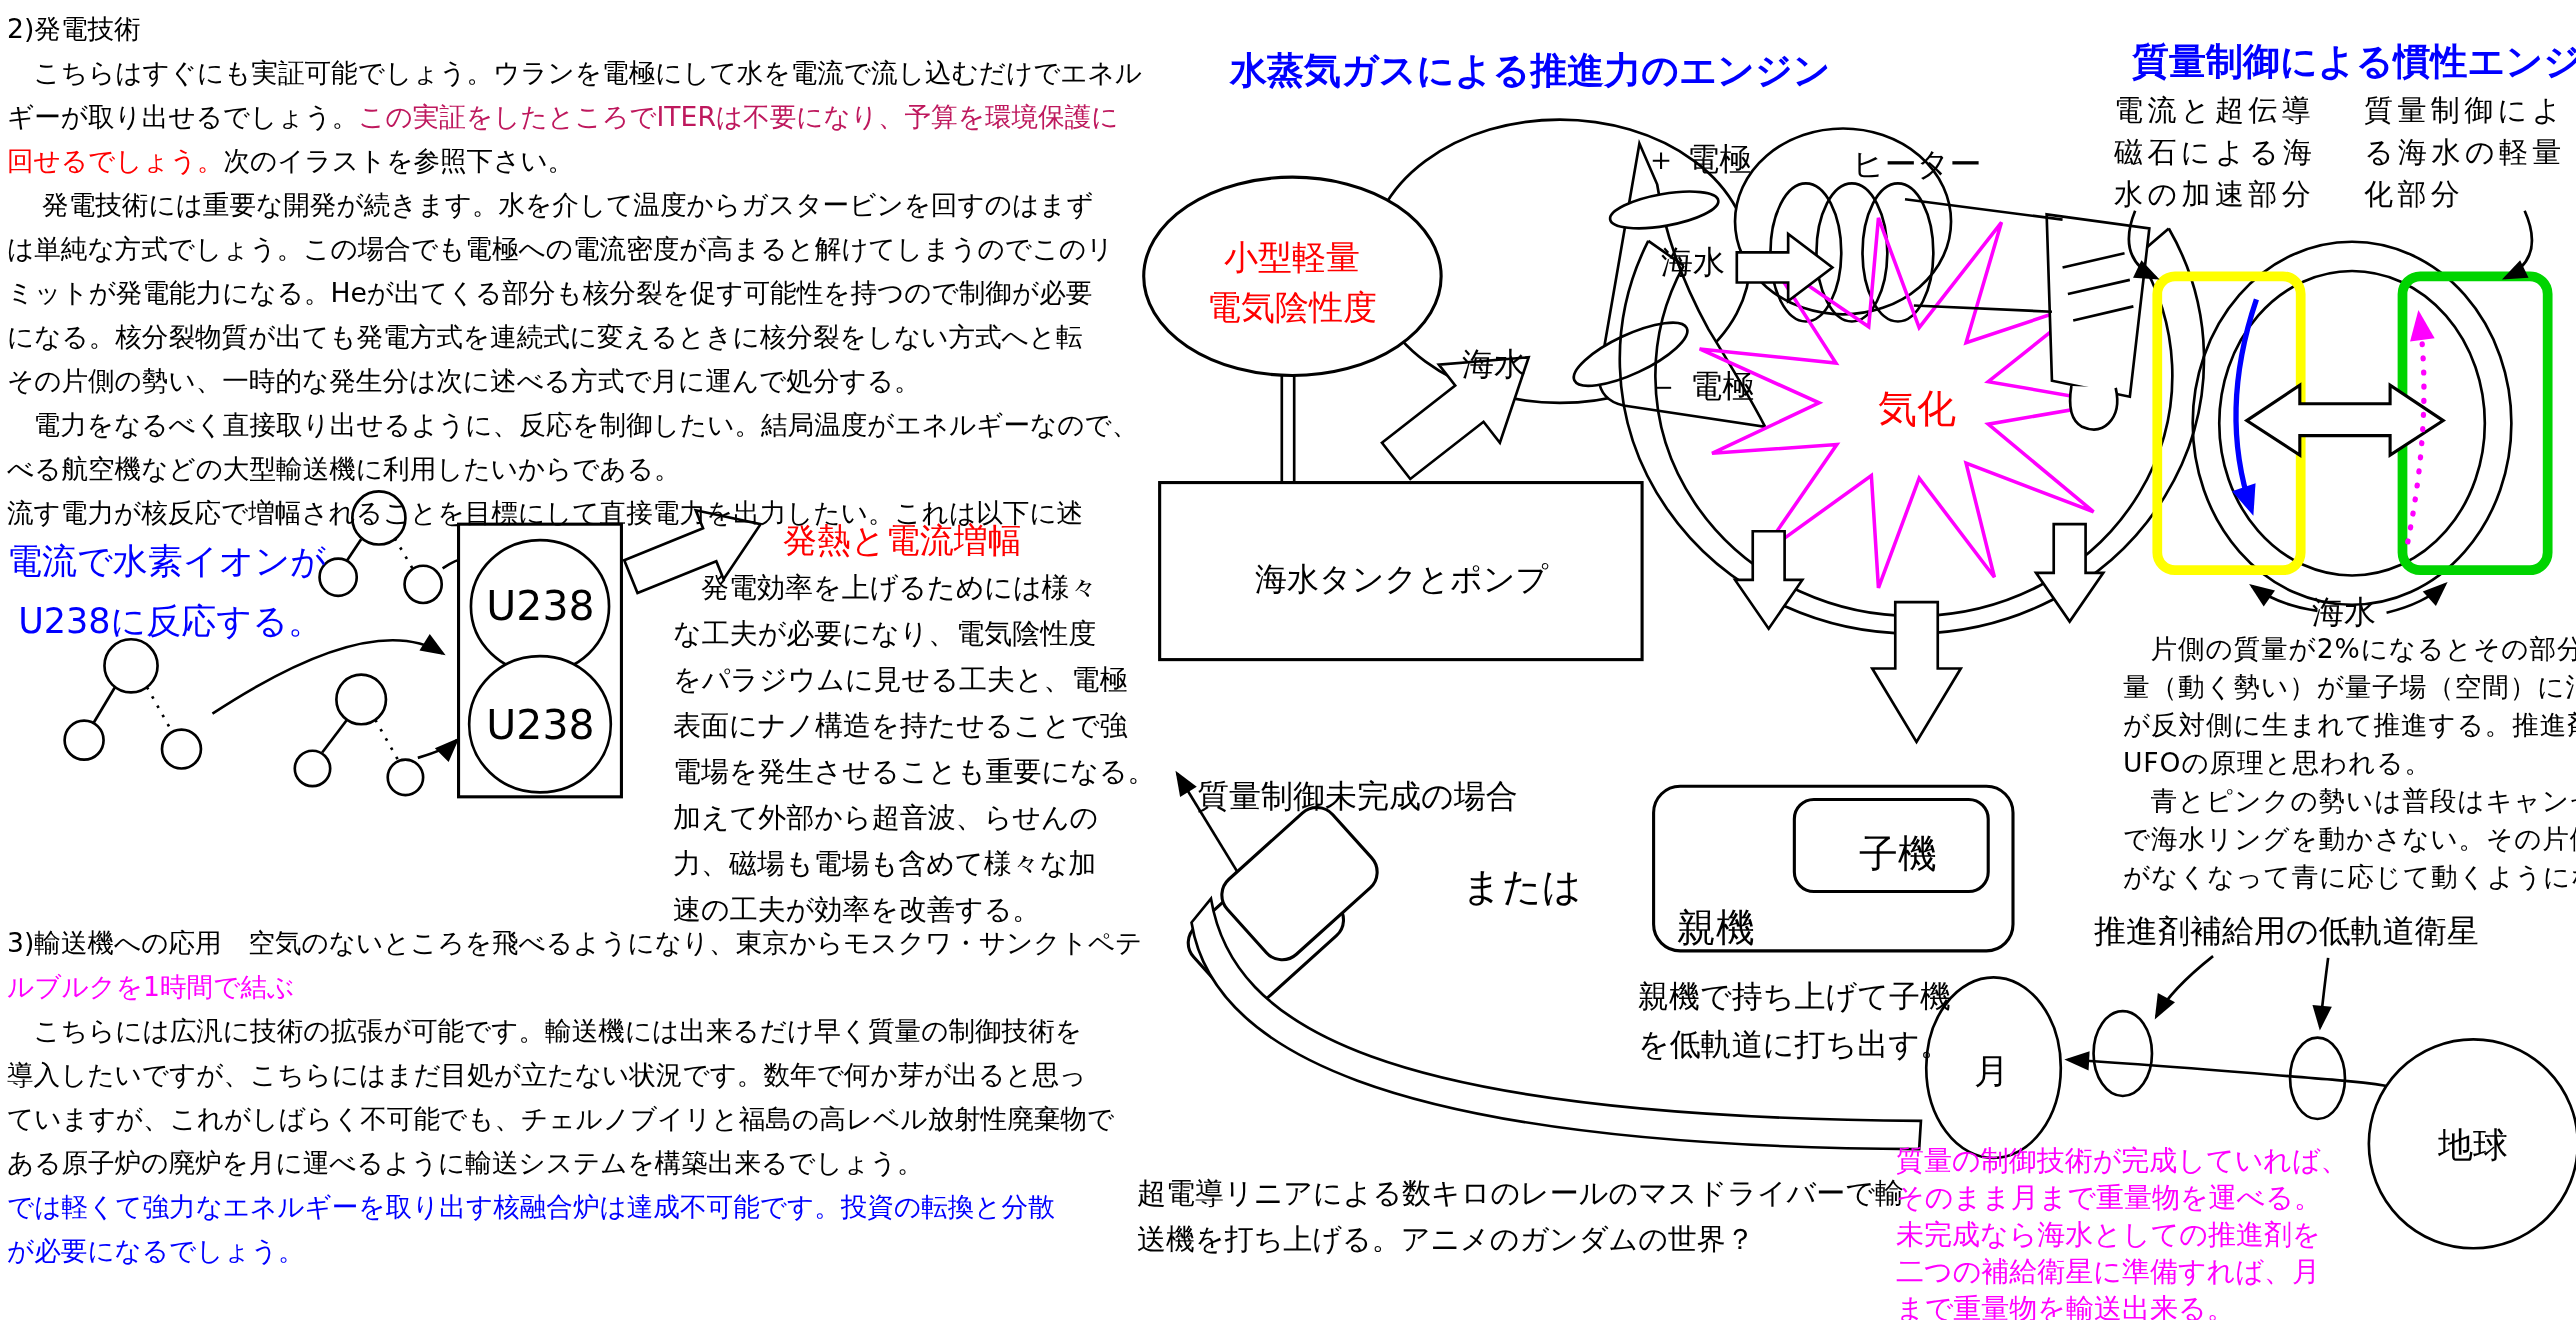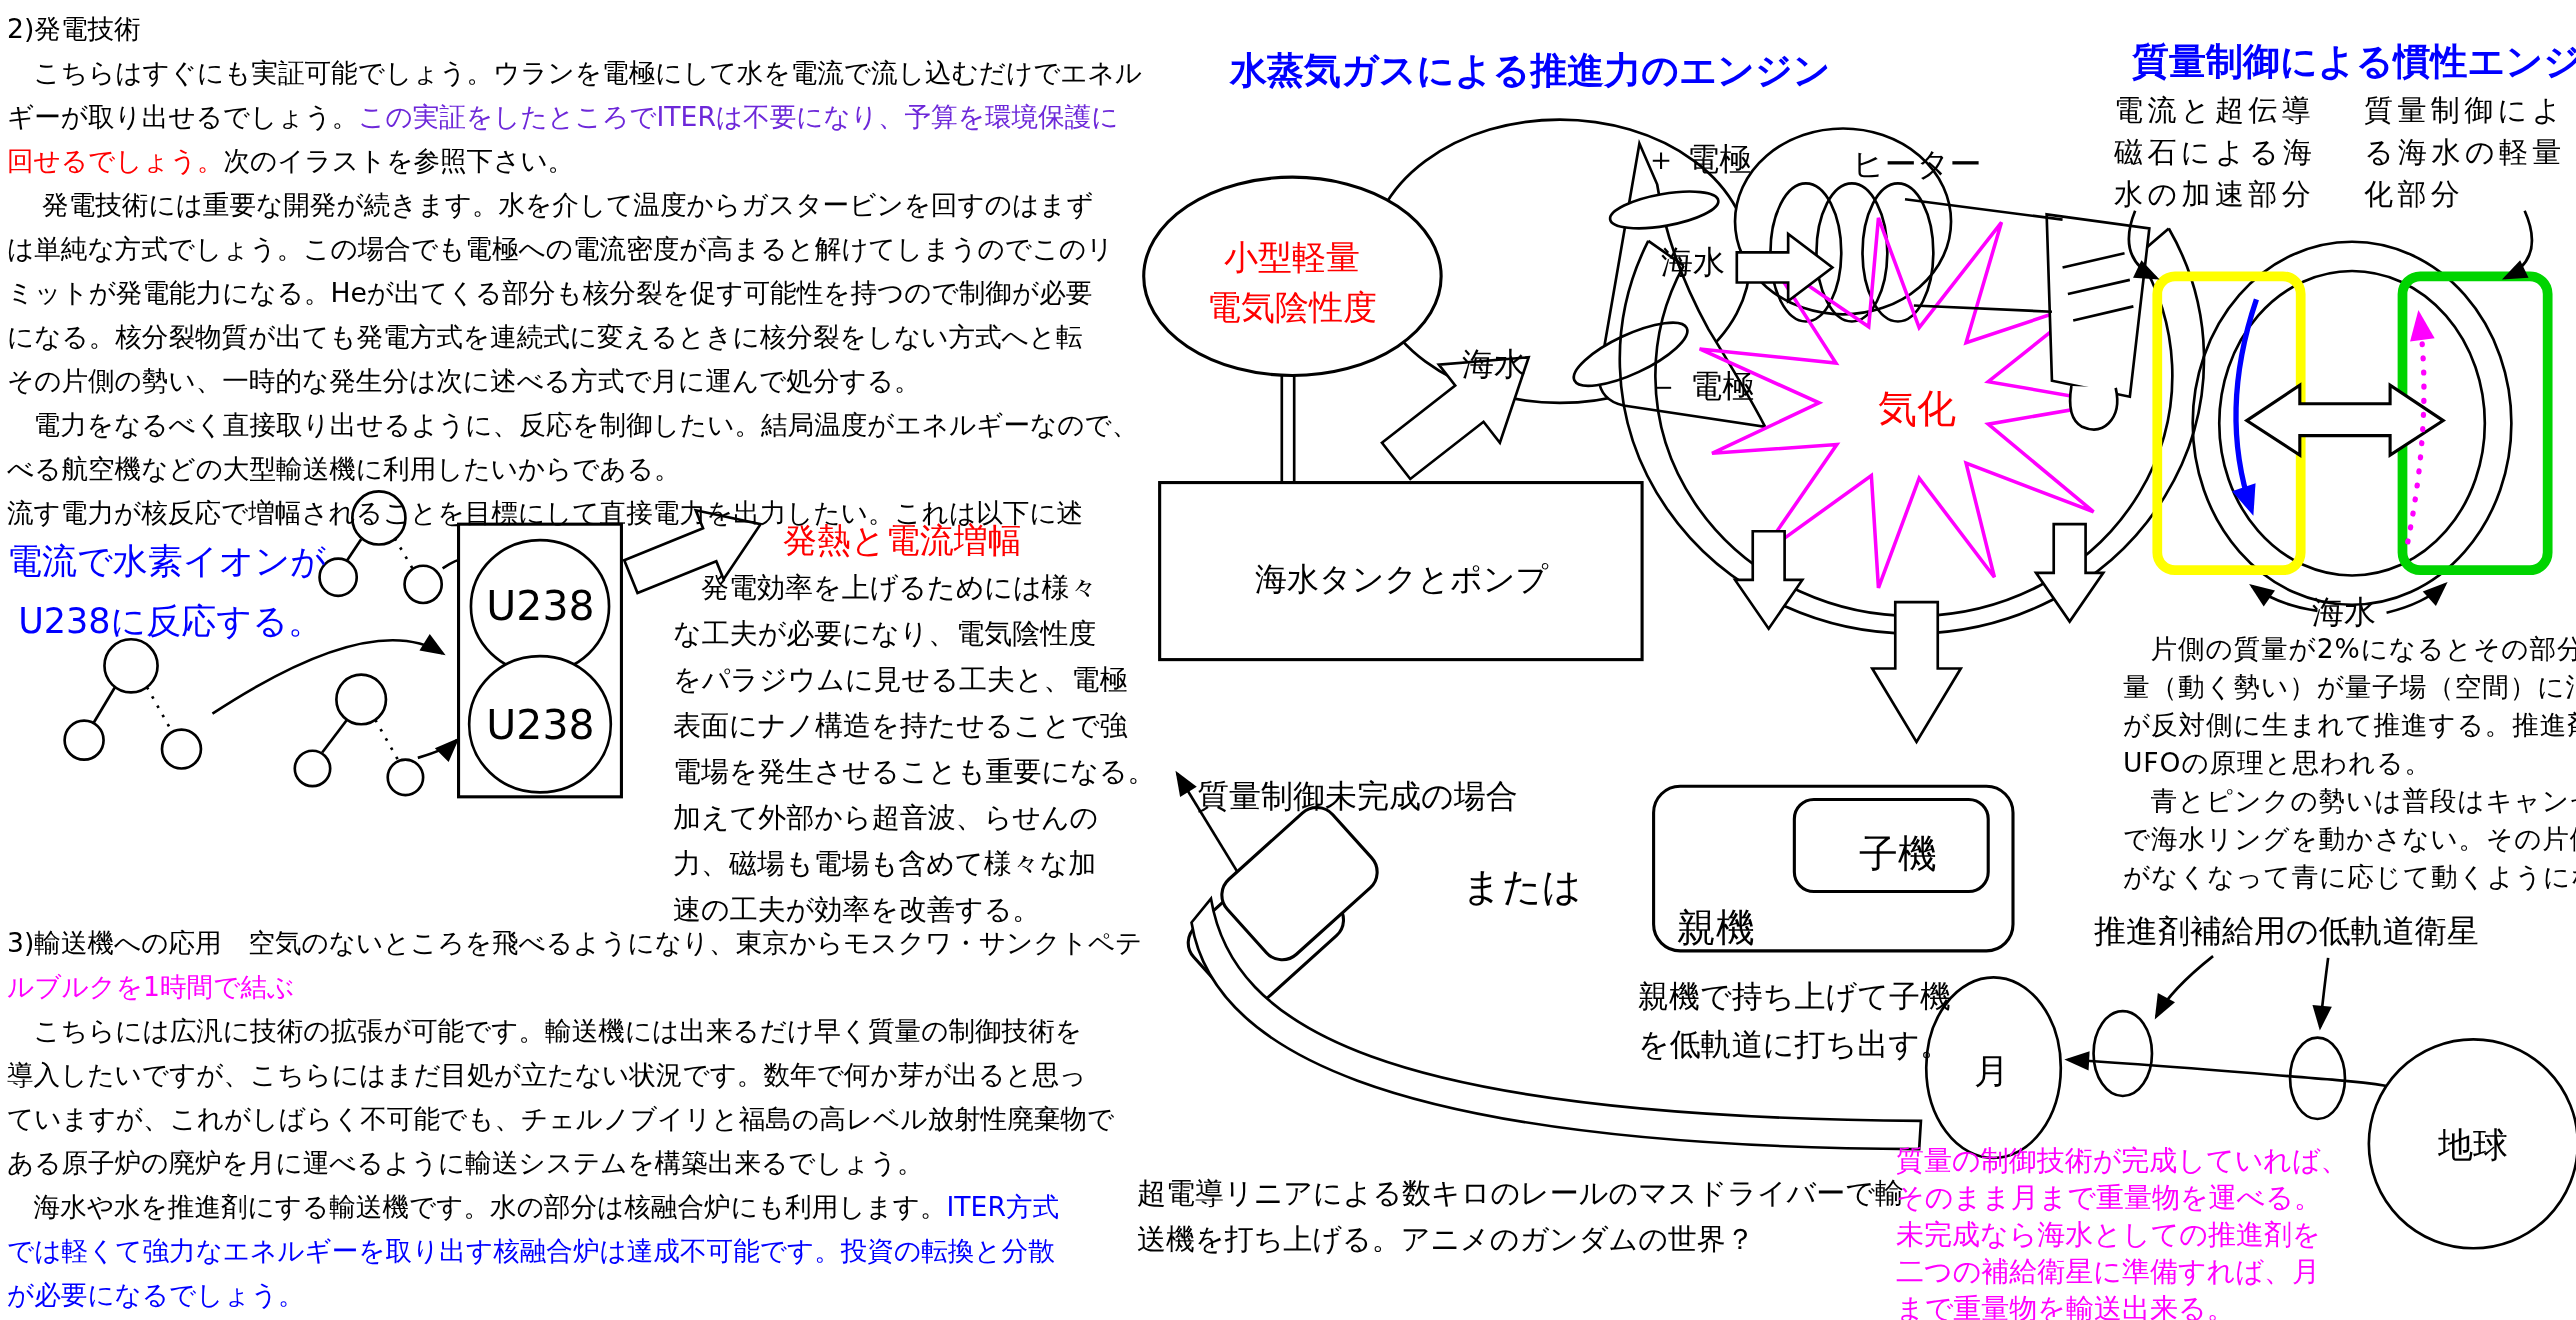--- a/index.html
+++ b/index.html
@@ -155,21 +155,21 @@
       <ellipse cx="2618" cy="1218" rx="31" ry="46"></ellipse>
       <circle cx="2794" cy="1292" r="118" fill="#fff"></circle>
       <path d="M2500,1080 Q2452,1118 2436,1148" marker-end="url(#ah)"></path>
       <path d="M2630,1082 Q2624,1128 2621,1160" marker-end="url(#ah)"></path>
     </g>
   </svg>
 
   <div class="txt para" style="left:7px;top:7px;">
       <div class="tl"><span>2)発電技術</span></div>
       <div class="tl"><span>　こちらはすぐにも実証可能でしょう。ウランを電極にして水を電流で流し込むだけでエネル</span></div>
-      <div class="tl"><span>ギーが取り出せるでしょう。</span><span style="color: #6d28d9;">この実証をしたところでITERは不要になり、予算を環境保護に</span></div>
+      <div class="tl"><span>ギーが取り出せるでしょう。</span><span style="color: #be185d;">この実証をしたところでITERは不要になり、予算を環境保護に</span></div>
       <div class="tl"><span style="color: rgb(255, 0, 0);">回せるでしょう。</span><span>次のイラストを参照下さい。</span></div>
       <div class="tl"><span>　 発電技術には重要な開発が続きます。水を介して温度からガスタービンを回すのはまず</span></div>
       <div class="tl"><span>は単純な方式でしょう。この場合でも電極への電流密度が高まると解けてしまうのでこのリ</span></div>
       <div class="tl"><span>ミットが発電能力になる。Heが出てくる部分も核分裂を促す可能性を持つので制御が必要</span></div>
       <div class="tl"><span>になる。核分裂物質が出ても発電方式を連続式に変えるときに核分裂をしない方式へと転</span></div>
       <div class="tl"><span>その片側の勢い、一時的な発生分は次に述べる方式で月に運んで処分する。</span></div>
       <div class="tl"><span>　電力をなるべく直接取り出せるように、反応を制御したい。結局温度がエネルギーなので、</span></div>
       <div class="tl"><span>べる航空機などの大型輸送機に利用したいからである。</span></div>
       <div class="tl"><span>流す電力が核反応で増幅されることを目標にして直接電力を出力したい。これは以下に述</span></div>
     </div>
@@ -195,21 +195,20 @@
       <div class="tl"><span>速の工夫が効率を改善する。</span></div>
     </div>
 
   <div class="txt para" style="left:7px;top:921px;">
       <div class="tl"><span>3)輸送機への応用　</span><span style="color: #000000;">空気のないところを飛べるようになり、東京からモスクワ・サンクトペテ</span></div>
       <div class="tl"><span style="color: rgb(255, 0, 255);">ルブルクを1時間で結ぶ</span></div>
       <div class="tl"><span>　こちらには広汎に技術の拡張が可能です。輸送機には出来るだけ早く質量の制御技術を</span></div>
       <div class="tl"><span>導入したいですが、こちらにはまだ目処が立たない状況です。数年で何か芽が出ると思っ</span></div>
       <div class="tl"><span>ていますが、これがしばらく不可能でも、チェルノブイリと福島の高レベル放射性廃棄物で</span></div>
       <div class="tl"><span>ある原子炉の廃炉を月に運べるように輸送システムを構築出来るでしょう。</span></div>
-      <div class="tl"><span>　海水や水を推進剤にする輸送機です。水の部分は核融合炉にも利用します。</span><span style="color: rgb(0, 0, 255);">ITER方式</span></div>
       <div class="tl"><span style="color: rgb(0, 0, 255);">では軽くて強力なエネルギーを取り出す核融合炉は達成不可能です。投資の転換と分散</span></div>
       <div class="tl"><span style="color: rgb(0, 0, 255);">が必要になるでしょう。</span></div>
     </div>
 
   <div class="txt titleblue" style="left:1230px;top:46px;">水蒸気ガスによる推進力のエンジン</div>
   <div class="txt reactor" style="left:1177px;top:232px;width:230px;white-space:normal;">
       <div class="tl"><span>小型軽量</span></div>
       <div class="tl"><span>電気陰性度</span></div>
     </div>
   <div class="txt lbl36" style="left:1255px;top:558px;">海水タンクとポンプ</div>

